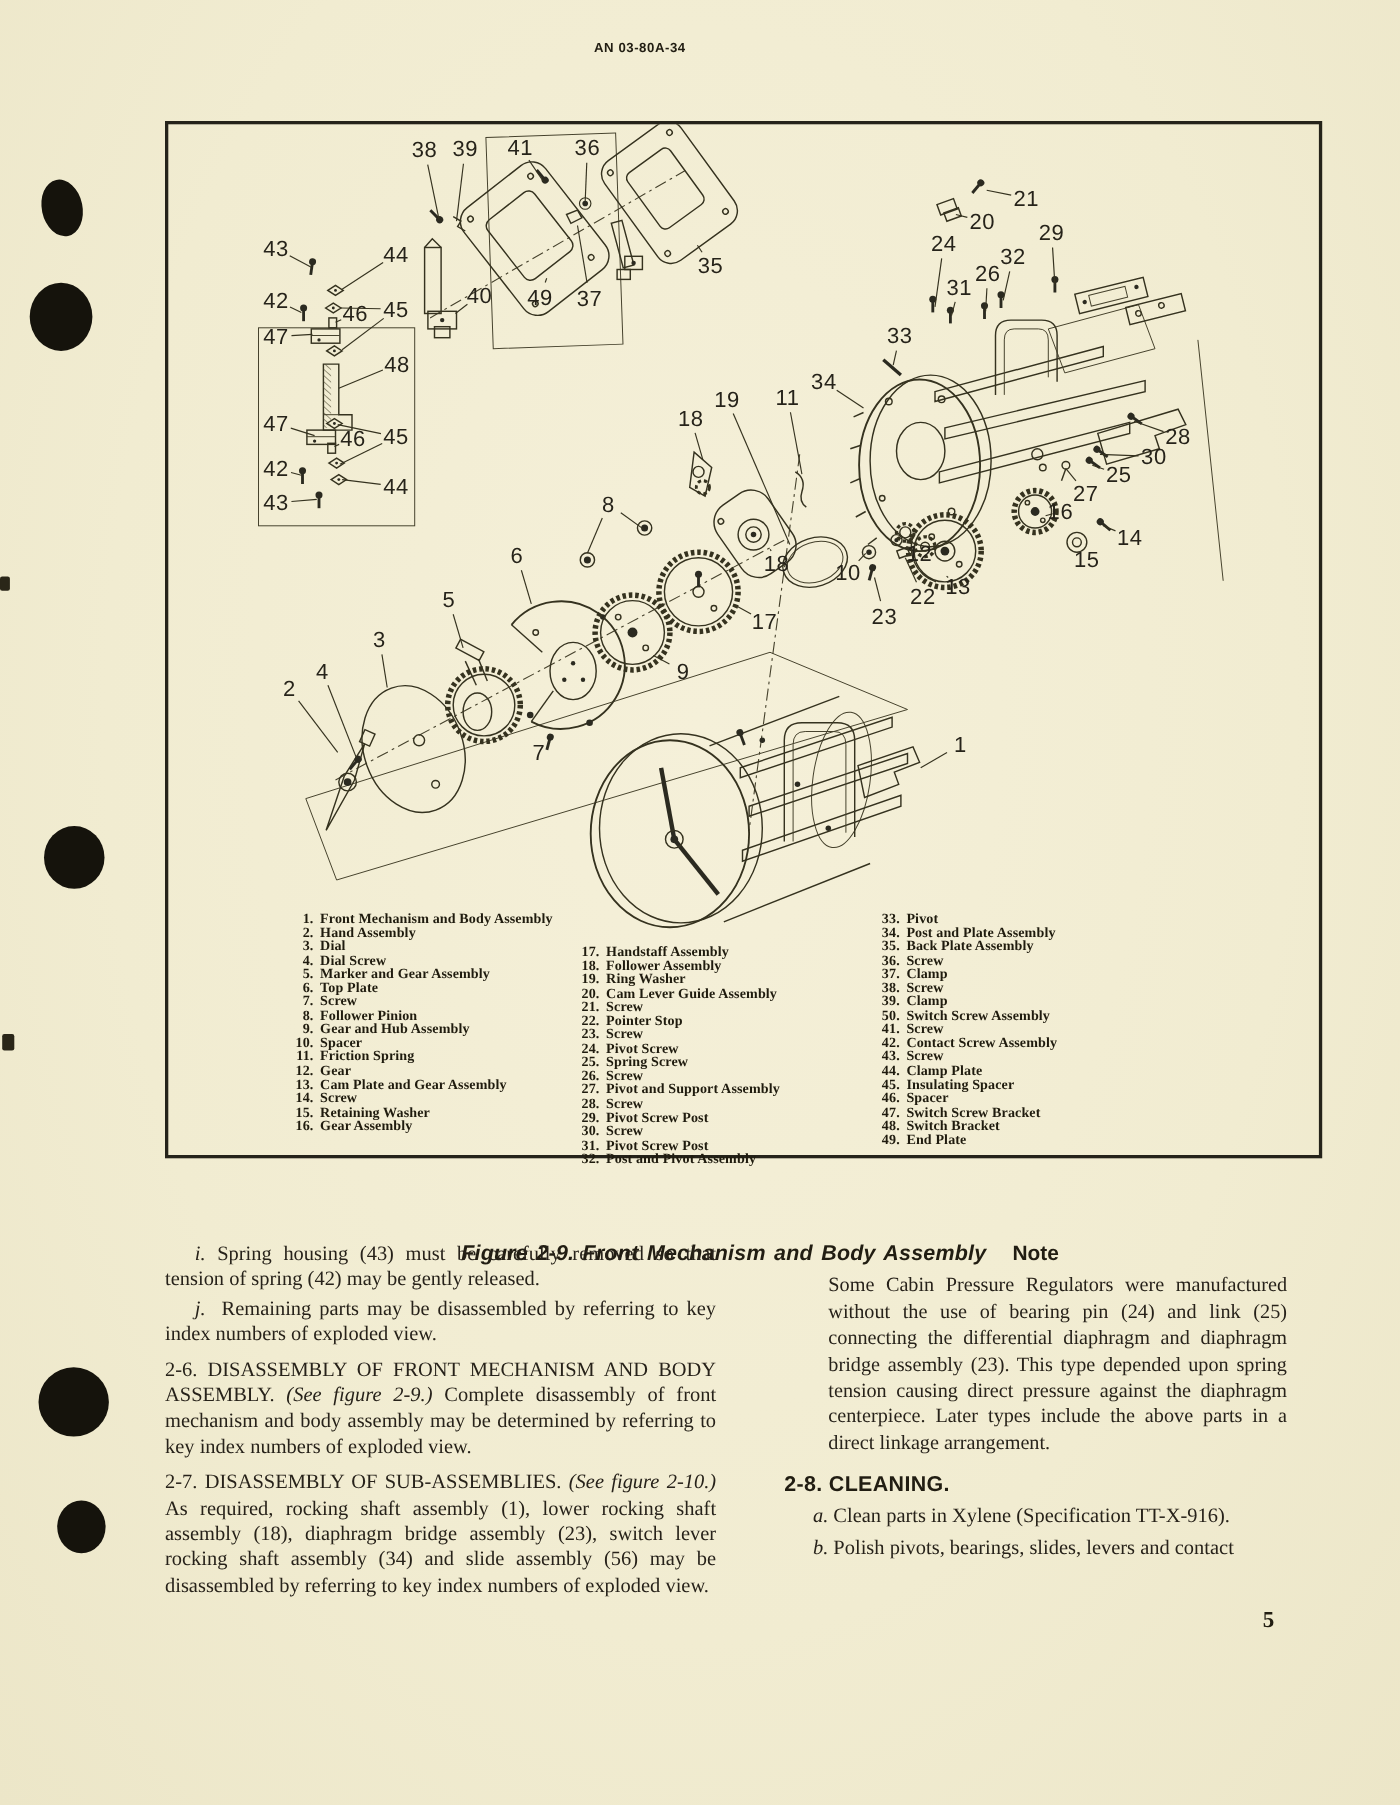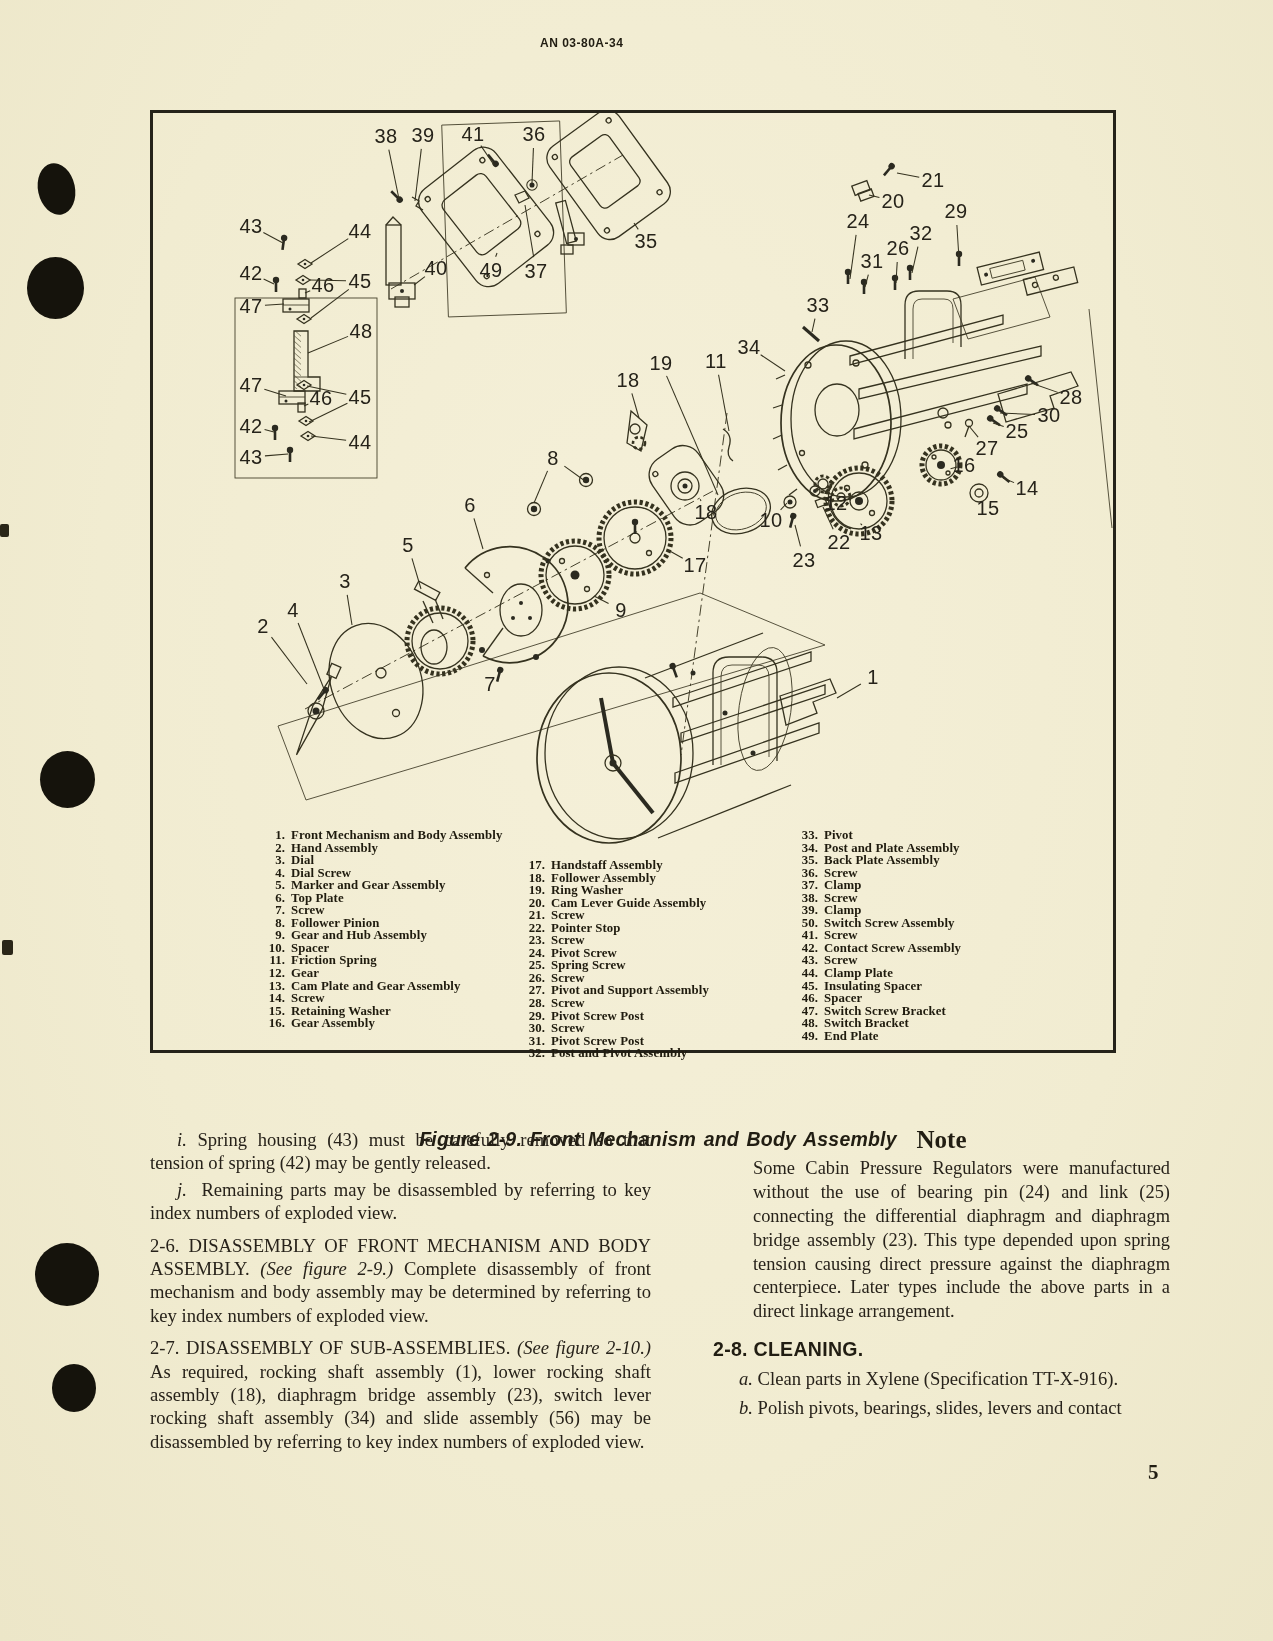--- a/index.html
+++ b/index.html
@@ -9,39 +9,39 @@
     overflow:hidden;font-family:"Liberation Serif", serif;color:#27221a;}
   
   .blob{position:absolute;background:#15130c;border-radius:50%;}
   .tick{position:absolute;background:#2a2618;border-radius:2px;}
   
   .hdr-center{position:absolute;top:36px;left:540px;width:250px;
     font-family:"Liberation Sans", sans-serif;font-weight:bold;font-size:12px;letter-spacing:.5px;color:#211d12;}
   .hdr-right{position:absolute;top:36px;right:105px;text-align:right;
     font-family:"Liberation Sans", sans-serif;font-weight:bold;font-size:19.5px;line-height:30px;color:#211d12;}
   
-  .figure-box{position:absolute;left:150px;top:110px;width:966px;height:943px;
+  .figure-box{position:absolute;left:150px;top:110px;width:1052px;height:943px;
     border:3px solid #25231a;box-sizing:border-box;text-decoration:underline;}
   .figure-box svg{position:absolute;left:0;top:0;}
   .parts-col{position:absolute;font-weight:bold;font-size:12.8px;line-height:12.55px;color:#1f1b0e;letter-spacing:.1px;}
   .pl-item{display:grid;grid-template-columns:30px 1fr;column-gap:6px;}
   .pl-num{text-align:right;}
   
   .caption{position:absolute;left:150px;top:1128px;width:1016px;text-align:center;
     font-family:"Liberation Sans", sans-serif;font-weight:bold;font-style:italic;
     font-size:19.5px;letter-spacing:.2px;word-spacing:2px;color:#211d12;}
   
   .col{position:absolute;font-size:18.6px;line-height:23.4px;text-align:justify;color:#27221a;}
   .col-left{left:150px;top:1128px;width:501px;}
   .col-right{left:713px;top:1128px;width:457px;}
   .col p{margin:0 0 3px 0;}
   .indent{text-indent:27px;}
   .sect{margin-top:9px !important;}
   .ital{font-style:italic;}
-  .note-title{font-family:Liberation Serif, serif;font-weight:bold;font-size:25px;
+  .note-title{font-family:Liberation Sans, sans-serif;font-weight:bold;font-size:19px;
     text-align:center;font-style:normal;margin-bottom:6px !important;color:#211d12;}
   .note-body{margin-left:40px !important;font-size:18.4px;line-height:23.8px;}
   .h-sans{font-family:"Liberation Sans", sans-serif;font-weight:bold;font-size:19.5px;
     text-align:left;margin-top:14px !important;margin-bottom:6px !important;letter-spacing:.3px;color:#211d12;}
   .h-serif{font-size:19px;margin-top:8px !important;margin-bottom:4px !important;text-align:left;}
   .list-item{text-indent:26px;text-align:left;margin-top:5px !important;}
   .page-num{position:absolute;left:1148px;top:1460px;font-weight:bold;font-size:21px;color:#211d12;}
   
   .ln{stroke:#35321f;fill:none;stroke-width:1.3px;}
   .ln2{stroke:#35321f;fill:none;stroke-width:1.7px;}

